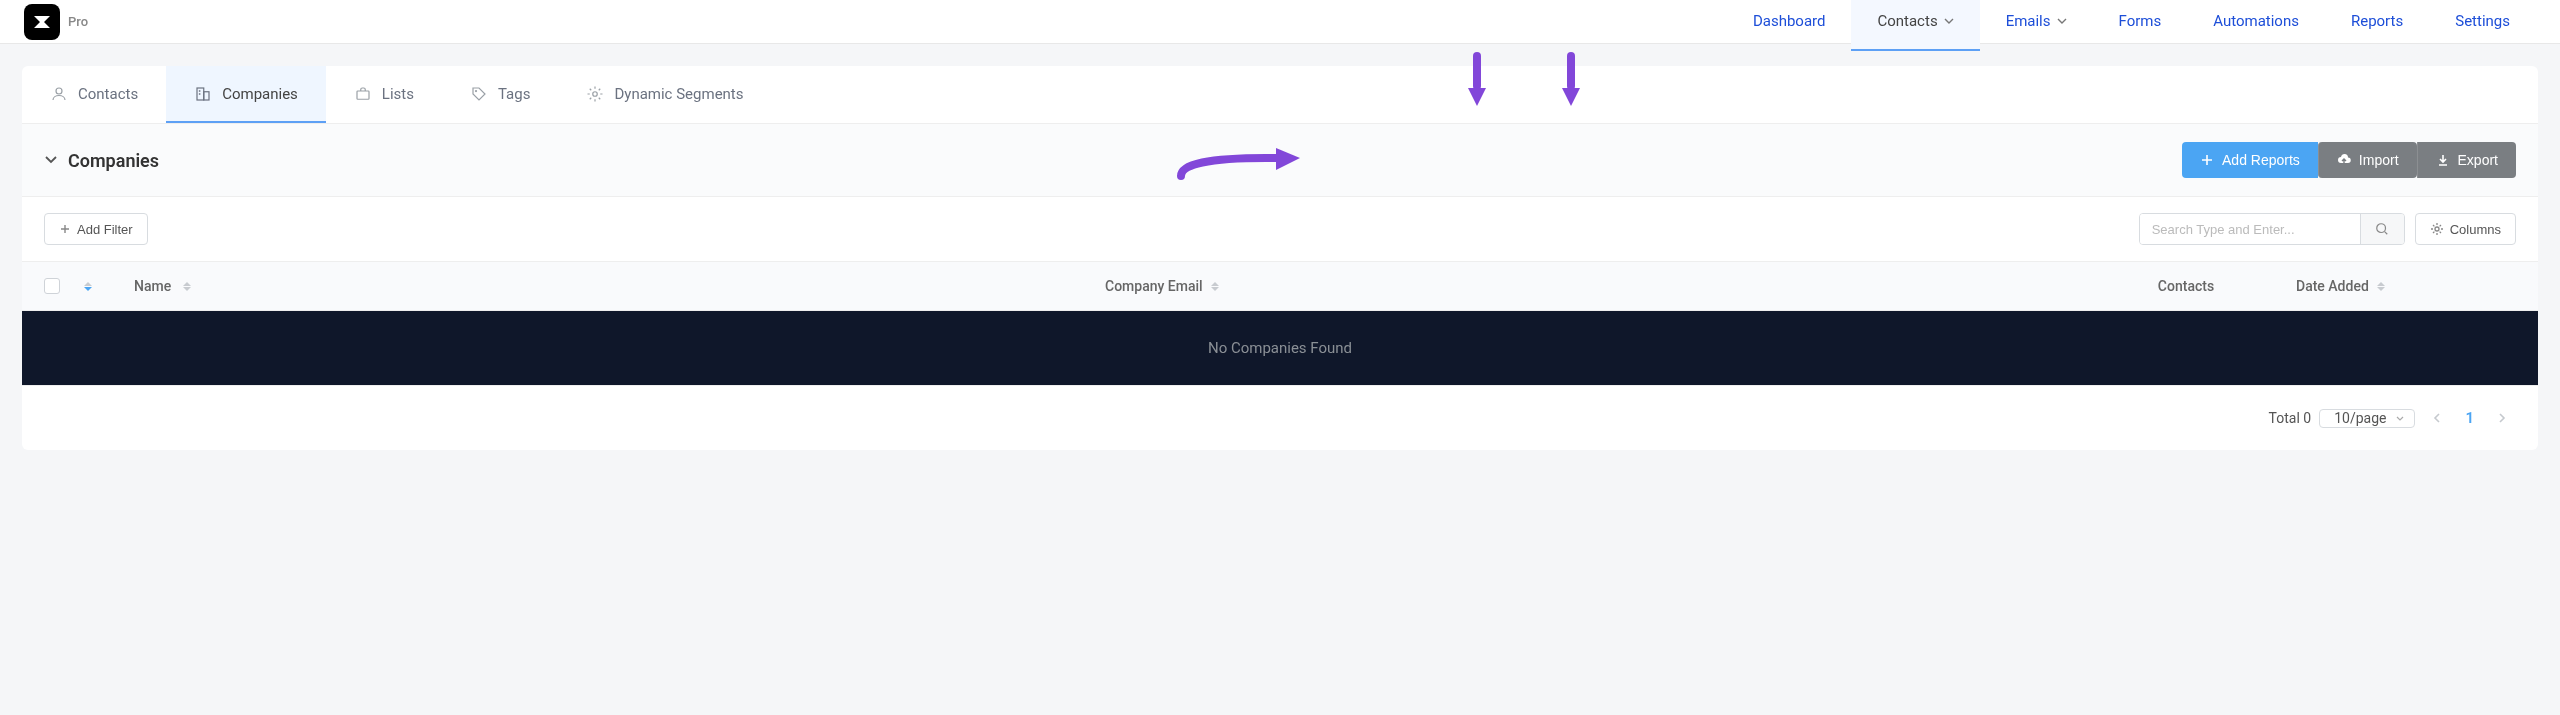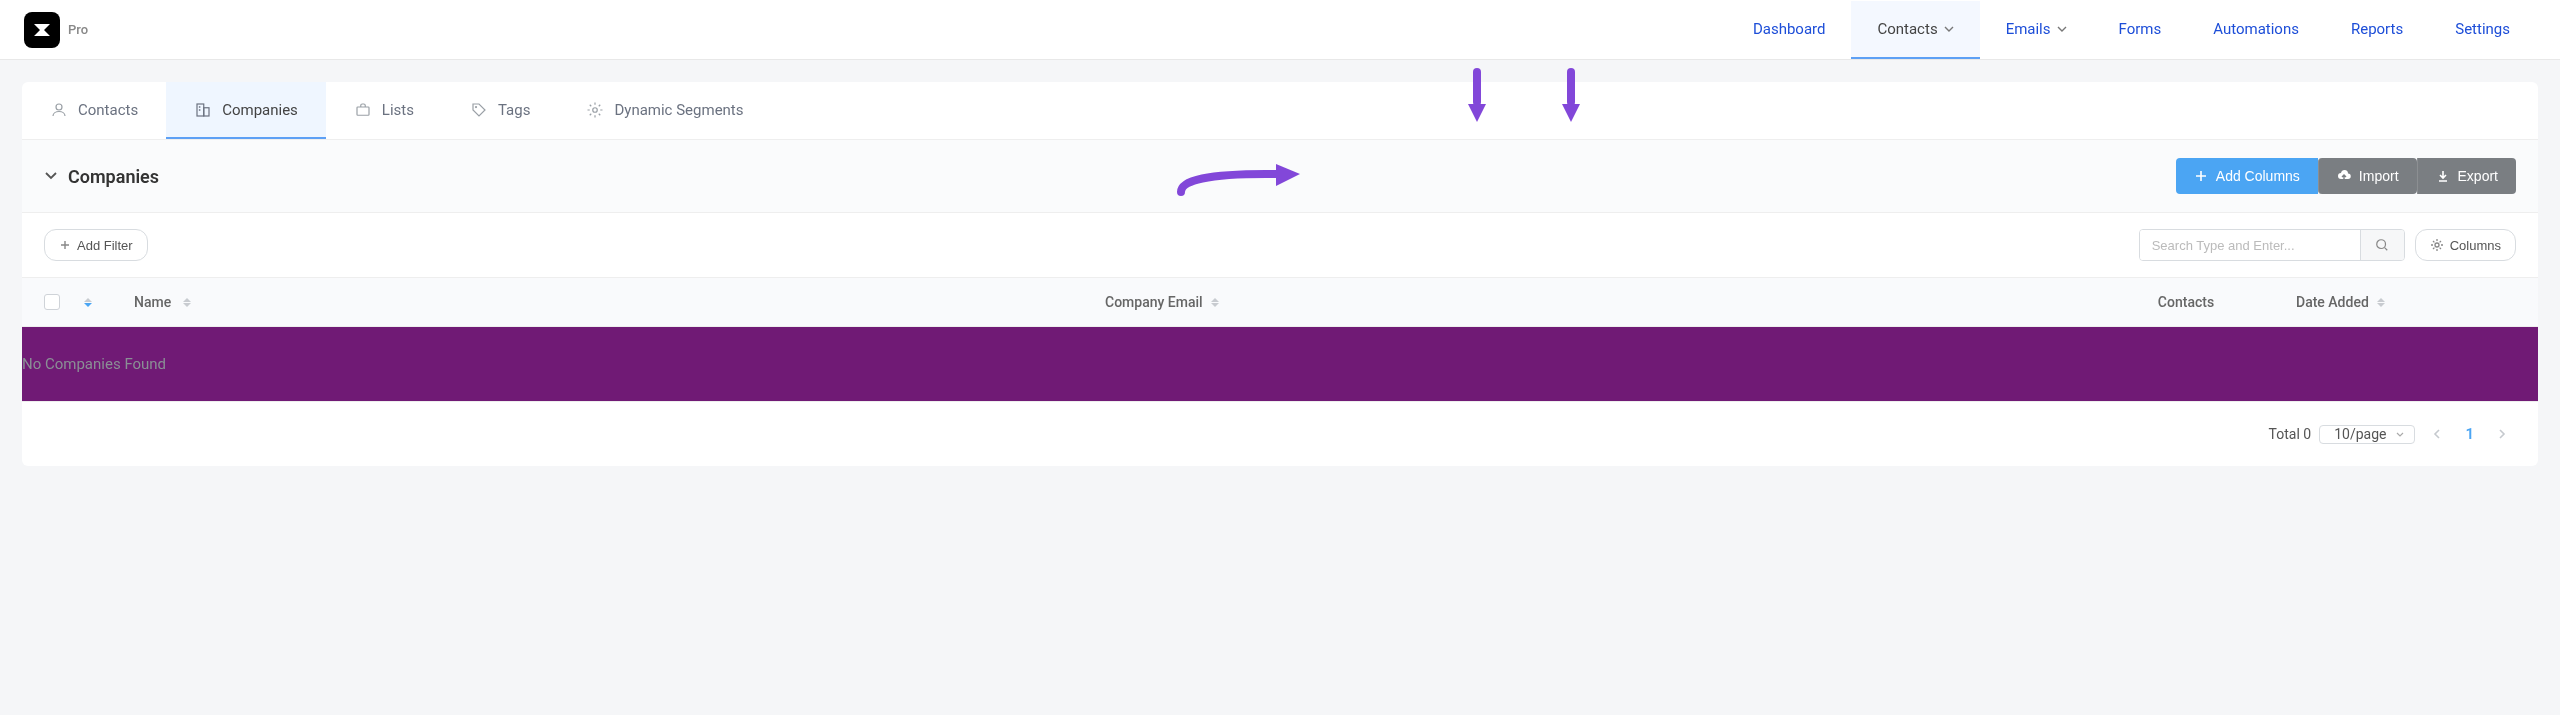--- a/index.html
+++ b/index.html
@@ -8,21 +8,21 @@
   background: #f5f6f8;
   color: #333;
   font-size: 14px;
 }
 .app-header {
   background: #fff;
   border-bottom: 1px solid #e8e8e8;
   display: flex;
   align-items: center;
   padding: 0 24px;
-  height: 60px;
+  height: 44px;
 }
 .logo-area {
   display: flex;
   align-items: center;
   gap: 8px;
 }
 .logo-box {
   width: 36px;
   height: 36px;
   background: #000;
@@ -131,21 +131,21 @@
   padding: 16px 22px;
   display: flex;
   align-items: center;
   gap: 10px;
 }
 .filter-bar-right { margin-left: auto; display: flex; gap: 10px; align-items: center; }
 .btn-outline {
   background: #fff;
   border: 1px solid #d8dce0;
   color: #555;
-  border-radius: 12px;
+  border-radius: 4px;
   height: 32px;
   padding: 0 14px;
   display: flex;
   align-items: center;
   gap: 6px;
   font-size: 13px;
   cursor: pointer;
 }
 .search-wrap {
   display: flex;
@@ -202,21 +202,22 @@
   display: flex;
   flex-direction: column;
   gap: 1px;
   justify-content: center;
 }
 .sort-up, .sort-down { width: 0; height: 0; border-left: 4px solid transparent; border-right: 4px solid transparent; }
 .sort-up { border-bottom: 4px solid #c8cbd0; }
 .sort-down { border-top: 4px solid #c8cbd0; }
 .sort-down.active { border-top-color: #4ba5f3; }
 .empty-row {
-  background: #701a75;
+  background: #0f172a;
+  text-align: center;
   padding: 28px 0;
   color: #8a8f95;
   font-size: 15px;
   border-bottom: 1px solid #eee;
 }
 .pagination-row {
   background: #fff;
   padding: 18px 22px;
   display: flex;
   align-items: center;
@@ -361,21 +362,21 @@
       <svg class="chevron-collapse" viewBox="0 0 14 10">
           <path d="M2 2 L7 7 L12 2" stroke="#555" stroke-width="1.8" fill="none"></path>
         </svg>
       <span class="panel-title">Companies</span>
     </div>
     <div class="panel-actions">
       <button class="btn btn-primary">
         <svg class="btn-icon" viewBox="0 0 14 14">
             <path d="M7 2v10M2 7h10" stroke="#fff" stroke-width="1.6"></path>
           </svg>
-        <span>Add Columns</span>
+        <span>Add Reports</span>
       </button>
       <button class="btn btn-gray">
         <svg class="btn-icon" viewBox="0 0 14 14">
             <path d="M4 10a3 3 0 010-6c.3-1.7 1.8-3 3.5-3A3.5 3.5 0 0111 4.5 2.5 2.5 0 0111 10" fill="#fff"></path>
             <path d="M7 6v5M5 8l2-2 2 2" stroke="#7a7e82" stroke-width="1.4" fill="none"></path>
           </svg>
         <span>Import</span>
       </button>
       <button class="btn btn-gray">
         <svg class="btn-icon" viewBox="0 0 14 14">

